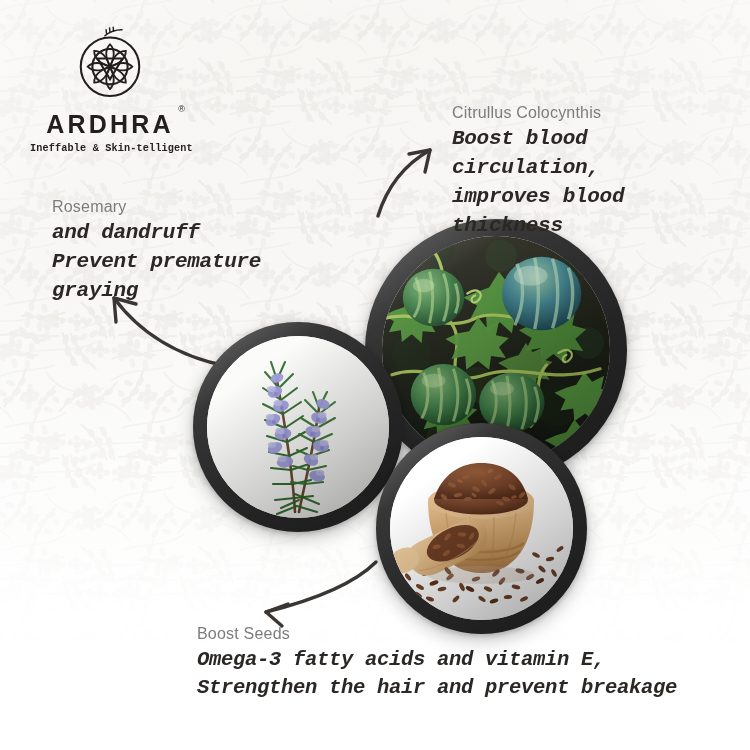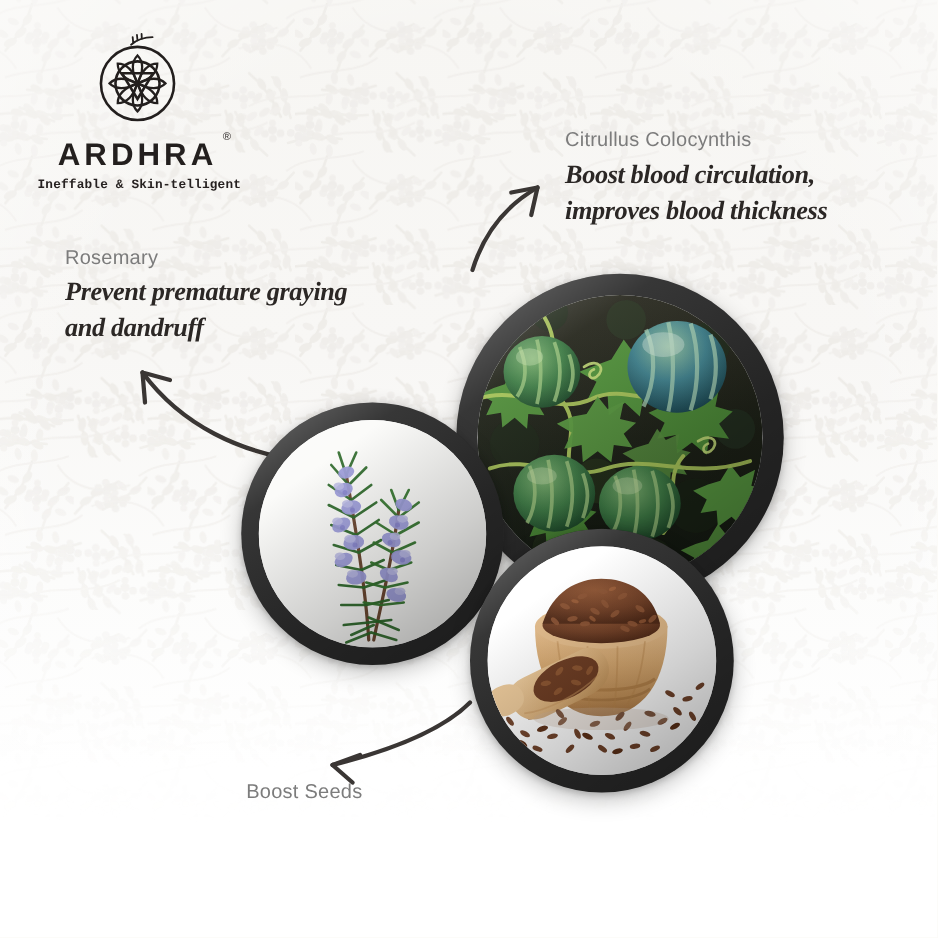--- a/index.html
+++ b/index.html
@@ -72,21 +72,21 @@
   .callout { position: absolute; }
   .callout .name {
     font-family: "Liberation Sans", sans-serif;
     font-size: 16px;
     color: #7c7c7c;
     letter-spacing: .2px;
     margin-bottom: 3px;
     white-space: nowrap;
   }
   .callout .desc {
-    font-family: Liberation Serif, serif;
+    font-family: Liberation Mono, monospace;
     font-style: italic;
     font-weight: 700;
     font-size: 21px;
     line-height: 1.38;
     color: #2b2725;
     letter-spacing: -.3px;
   }
   #txt-citrullus { left: 452px; top: 104px; width: 290px; }
   #txt-rosemary  { left: 52px;  top: 198px; width: 300px; }
   #txt-flax      { left: 197px; top: 625px; width: 540px; }
@@ -584,22 +584,26 @@
     <div class="name">Citrullus Colocynthis</div>
     <div class="desc">
       <div>Boost blood circulation,</div>
       <div>improves blood thickness</div>
     </div>
   </div>
 
   <div class="callout" id="txt-rosemary">
     <div class="name">Rosemary</div>
     <div class="desc">
+      <div>and dandruff</div>
       <div>Prevent premature graying</div>
-      <div>and dandruff</div>
     </div>
   </div>
 
   <div class="callout" id="txt-flax">
     <div class="name">Boost Seeds</div>
+    <div class="desc">
+      <div>Omega-3 fatty acids and vitamin E,</div>
+      <div>Strengthen the hair and prevent breakage</div>
+    </div>
   </div>
 
 </div>
 
 </body></html>

